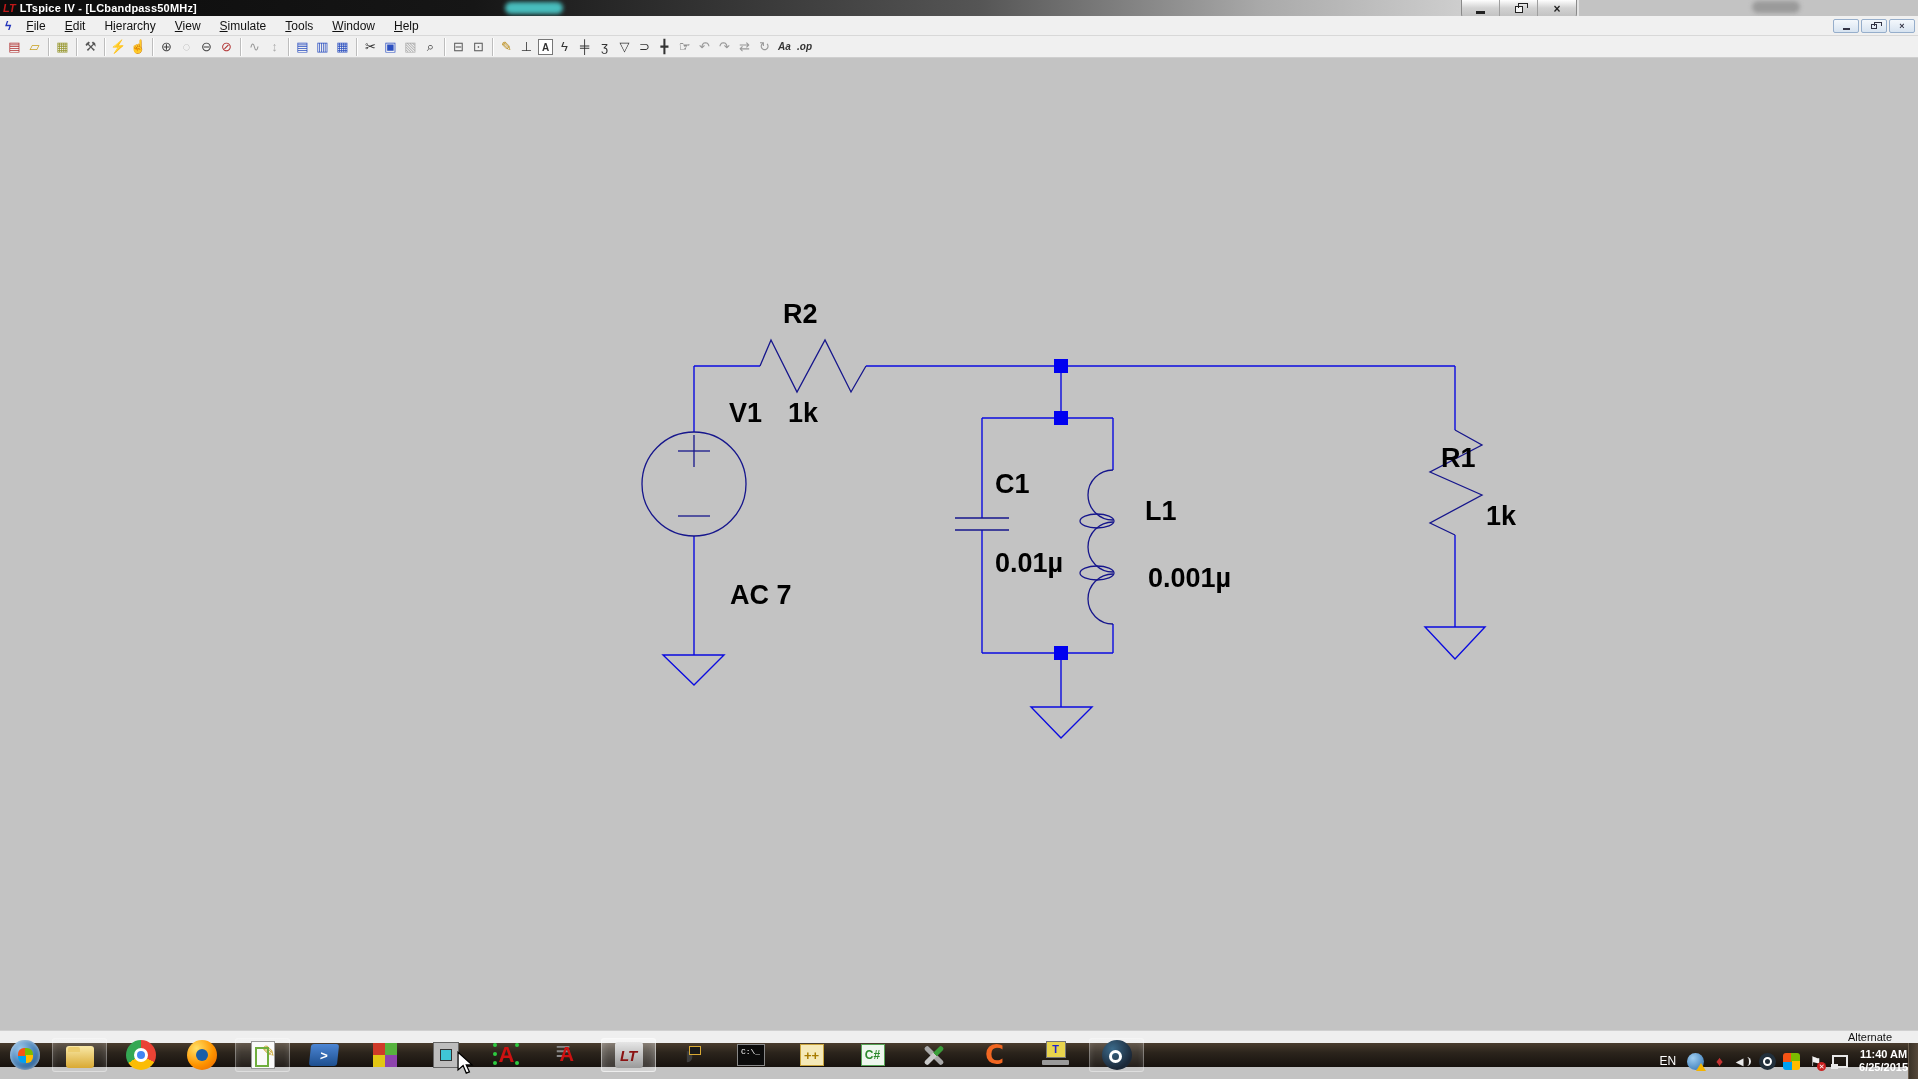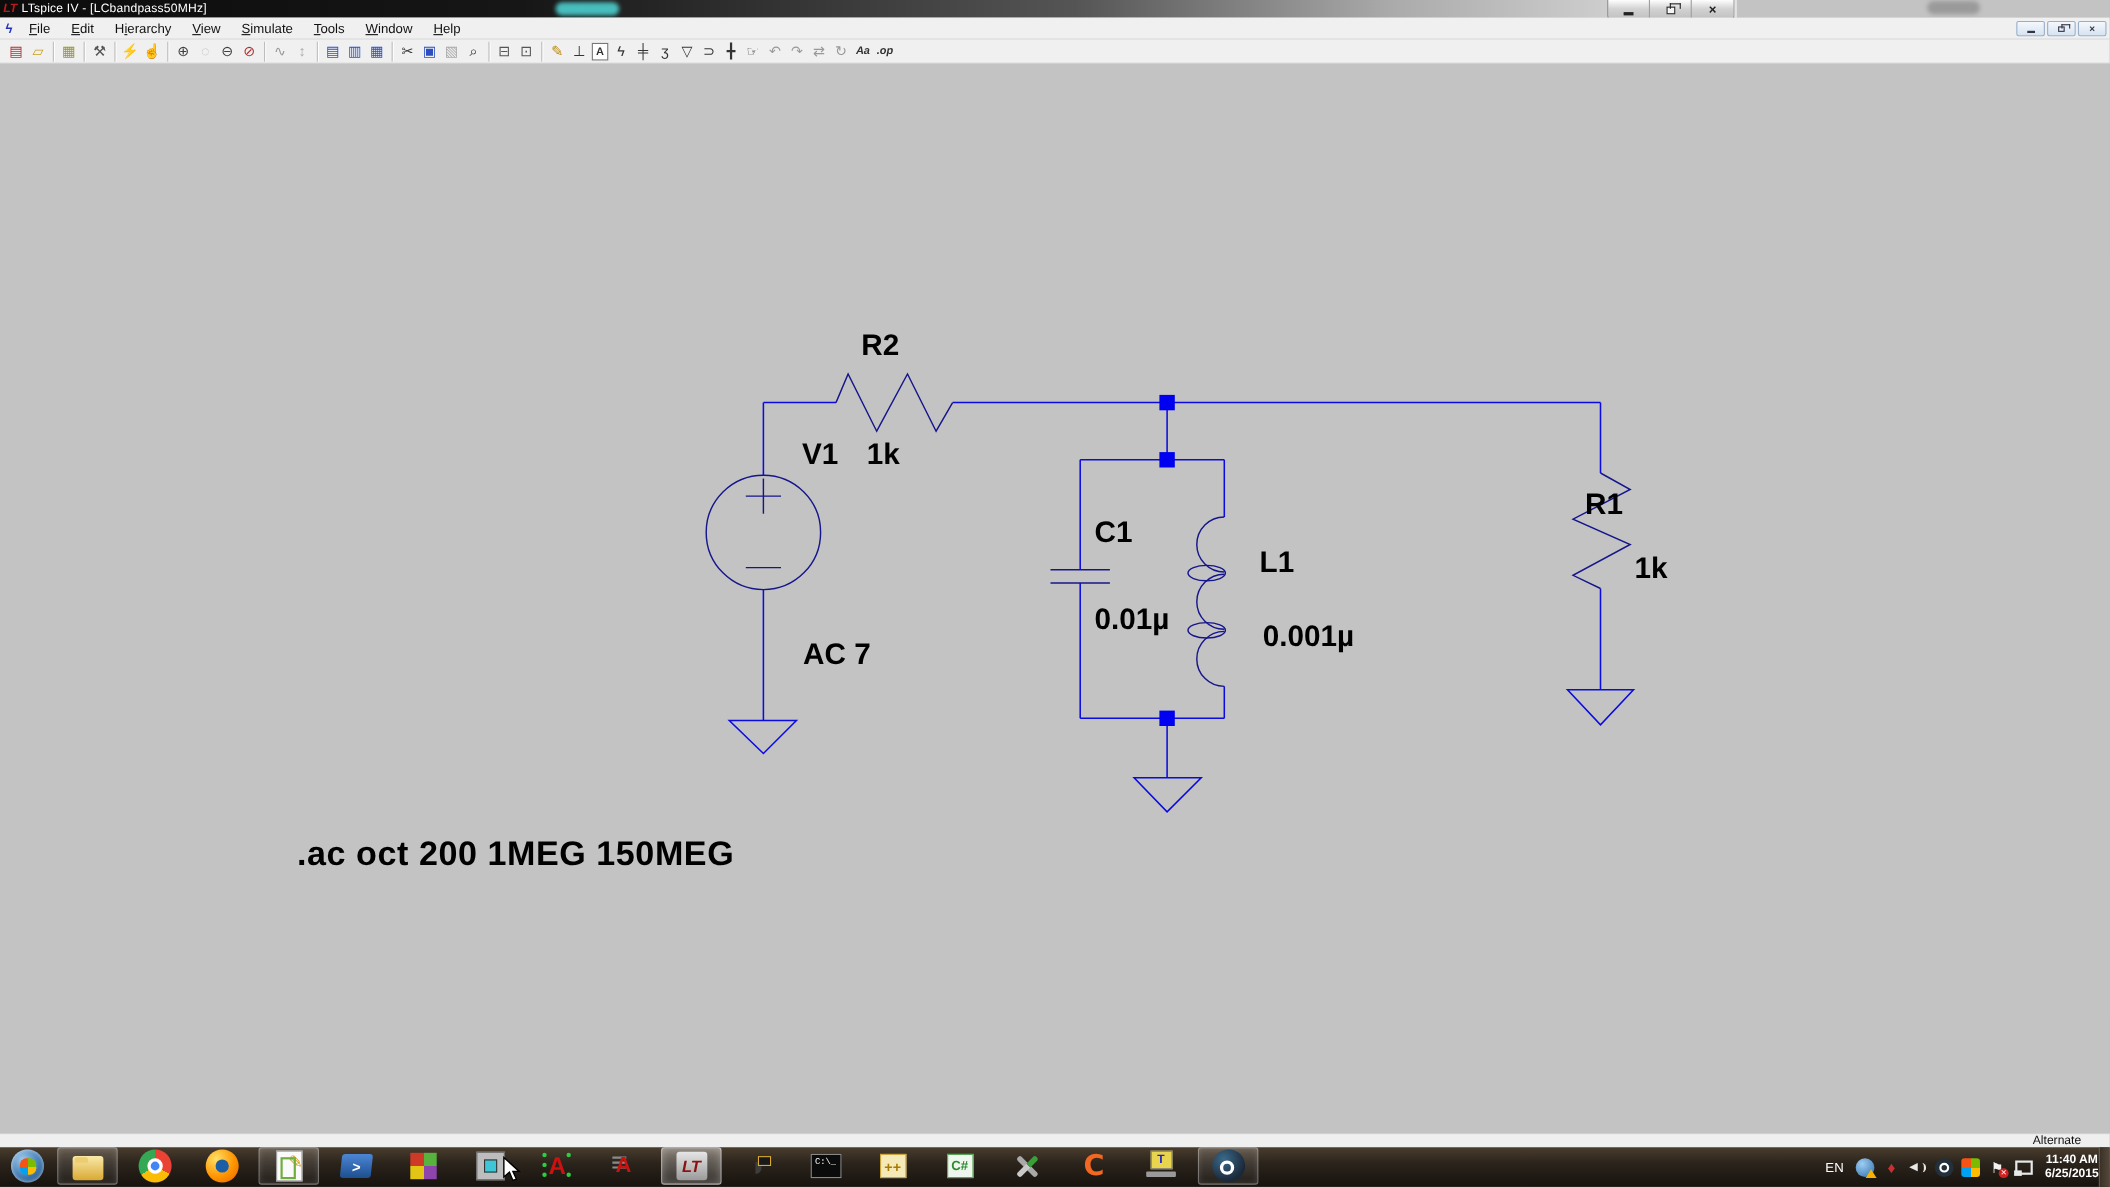--- a/index.html
+++ b/index.html
@@ -4,21 +4,21 @@
 <style>
   html,body{margin:0;padding:0;width:1918px;height:1079px;overflow:hidden;
     font-family:"Liberation Sans",sans-serif;background:#c3c3c3;position:relative;}
   *{box-sizing:border-box;}
 
   
   #titlebar{position:absolute;left:0;top:0;width:1579px;height:16px;
     background:linear-gradient(90deg,#0c0c0c 0%,#161616 30%,#555 62%,#aaa 80%,#e3e3e3 100%);
     display:flex;align-items:center;font-size:11px;color:#fff;}
   #lt-logo{color:#c01818;font-weight:bold;font-style:italic;font-size:11px;margin:0 4px 0 3px;}
-  #title-text{white-space:nowrap;letter-spacing:.2px;}
+  #title-text{white-space:nowrap;letter-spacing:.2px;font-weight:bold;}
   .blob{position:absolute;border-radius:6px;filter:blur(2px);}
   #blob-teal{left:505px;top:2px;width:58px;height:12px;background:#48bdbd;}
   #blob-gray{left:1752px;top:1px;width:48px;height:12px;background:#9a9a9a;}
   #win-controls{position:absolute;right:2px;top:0;height:19px;display:flex;
     background:linear-gradient(#fefefe,#d2d2d2 45%,#bfbfbf);border:1px solid #8a8a8a;border-top:none;
     border-radius:0 0 5px 5px;overflow:hidden;}
   .win-btn{width:38px;height:100%;display:flex;align-items:center;justify-content:center;
     border-right:1px solid #9f9f9f;color:#222;font-size:12px;font-weight:bold;}
   .win-btn:last-child{border-right:none;}
   .g-min{display:inline-block;width:9px;height:3px;background:#222;margin-top:6px;}
@@ -52,22 +52,22 @@
   .sch-label{position:absolute;font-weight:bold;font-size:27px;color:#000;white-space:nowrap;
     font-family:"Liberation Sans",sans-serif;line-height:1;}
   #lbl-directive{font-size:31px;letter-spacing:.5px;}
 
   
   #statusbar{position:absolute;left:0;top:1030px;width:1918px;height:13px;background:#efefef;
     border-top:1px solid #d0d0d0;font-size:11px;color:#111;display:flex;justify-content:flex-end;
     align-items:center;padding-right:26px;line-height:12px;}
 
   
-  #taskbar{position:absolute;left:0;top:1043px;width:1918px;height:36px;
-    background:linear-gradient(#4a3c2e,#2b241c 40%,#17120e);display:flex;align-items:flex-start;}
+  #taskbar{position:absolute;left:0;top:1043px;width:1918px;height:24px;
+    background:linear-gradient(#4a3c2e,#2b241c 40%,#17120e);display:flex;align-items:center;}
   #start-orb{width:42px;height:34px;display:flex;align-items:center;justify-content:center;margin:0 6px 0 4px;}
   .orb{width:30px;height:30px;border-radius:50%;
     background:radial-gradient(circle at 35% 30%,#9cc8ec,#3f7ab2 55%,#173f6b);
     box-shadow:inset 0 0 4px rgba(255,255,255,.7);display:flex;align-items:center;justify-content:center;}
   .orb-flag{width:15px;height:15px;border-radius:40%;
     background:conic-gradient(#7cbb00 0 25%,#ffbb00 0 50%,#00a1f1 0 75%,#f65314 0 100%);}
   .tb-app{width:55px;height:34px;margin-right:6px;display:flex;align-items:center;justify-content:center;
     border-radius:3px;position:relative;}
   .tb-app.active{background:linear-gradient(rgba(255,255,255,.16),rgba(255,255,255,.04));
     border:1px solid rgba(255,255,255,.35);box-shadow:inset 0 0 6px rgba(255,255,255,.15);}
@@ -297,21 +297,20 @@
   <div class="sch-label" style="left:783px;top:243px;">R2</div>
   <div class="sch-label" style="left:729px;top:342px;">V1</div>
   <div class="sch-label" style="left:788px;top:342px;">1k</div>
   <div class="sch-label" style="left:995px;top:413px;">C1</div>
   <div class="sch-label" style="left:1145px;top:440px;">L1</div>
   <div class="sch-label" style="left:995px;top:492px;">0.01µ</div>
   <div class="sch-label" style="left:1148px;top:507px;">0.001µ</div>
   <div class="sch-label" style="left:730px;top:524px;">AC 7</div>
   <div class="sch-label" style="left:1441px;top:387px;">R1</div>
   <div class="sch-label" style="left:1486px;top:445px;">1k</div>
-  <div class="sch-label" id="lbl-directive" style="left:270px;top:702px;">.ac oct 200 1MEG 150MEG</div>
 </div>
 
 <div id="statusbar">
   <span>Alternate</span>
 </div>
 
 <div id="taskbar">
   <div id="start-orb">
     <span class="orb">
         <span class="orb-flag"></span>

